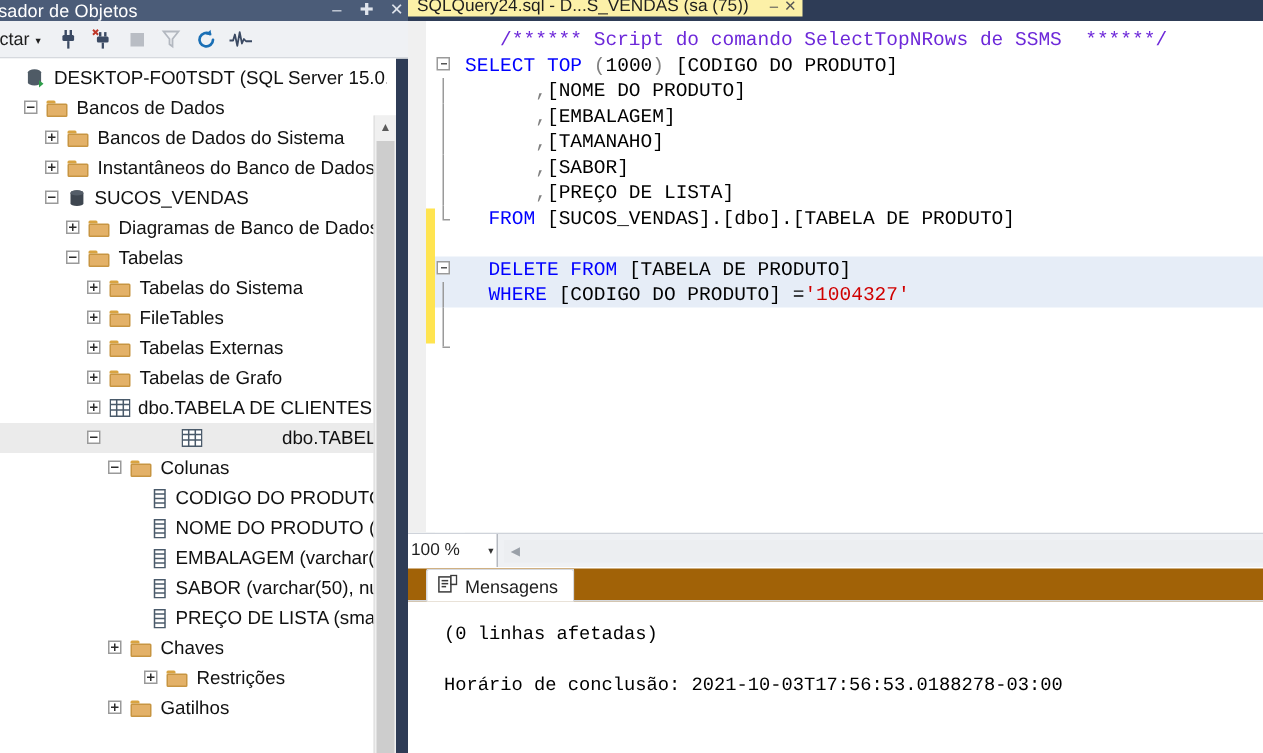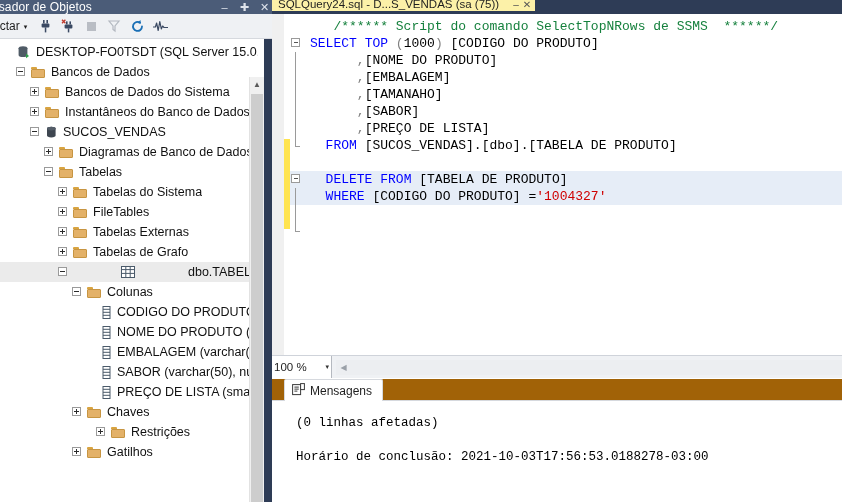--- a/index.html
+++ b/index.html
@@ -311,21 +311,21 @@
   }
   .code .ln {
     height: 17px;
     position: relative;
     padding-left: 20px;
   }
   .code .ln.sel { background: #e6edf7; }
   .kw { color: #0000ff; }
   .kw-gray { color: #808080; }
   .str { color: #d00000; }
-  .cmt { color: #15803d; }
+  .cmt { color: #6d28d9; }
   .plain { color: #000000; }
   .num { color: #000000; }
 
   
   .outline-box {
     position: absolute;
     left: 1px;
     top: 3px;
     width: 9px; height: 9px;
     border: 1px solid #9a9a9a;
@@ -602,20 +602,35 @@
             <span class="nlabel">Tabelas Externas</span>
           </div>
           <div class="node" style="padding-left: 58px;">
             <span class="expander has-box plus">
               <span class="vbar"></span>
             </span>
             <span class="nicon">
               <span class="folder"></span>
             </span>
             <span class="nlabel">Tabelas de Grafo</span>
+          </div>
+          <div class="node" style="padding-left: 58px;">
+            <span class="expander has-box plus">
+              <span class="vbar"></span>
+            </span>
+            <span class="nicon">
+              <svg width="14" height="12" viewBox="0 0 14 12">
+                <rect x="0.5" y="0.5" width="13" height="11" fill="#ffffff" stroke="#4a5a6a" stroke-width="1"></rect>
+                <line x1="0.5" y1="3.6" x2="13.5" y2="3.6" stroke="#4a5a6a" stroke-width="1"></line>
+                <line x1="0.5" y1="7.4" x2="13.5" y2="7.4" stroke="#4a5a6a" stroke-width="1"></line>
+                <line x1="4.8" y1="0.5" x2="4.8" y2="11.5" stroke="#4a5a6a" stroke-width="1"></line>
+                <line x1="9.2" y1="0.5" x2="9.2" y2="11.5" stroke="#4a5a6a" stroke-width="1"></line>
+              </svg>
+            </span>
+            <span class="nlabel">dbo.TABELA DE CLIENTES</span>
           </div>
           <div class="node selected" style="padding-left: 58px;">
             <span class="expander has-box"></span>
             <span class="nicon">
               <svg width="14" height="12" viewBox="0 0 14 12">
                 <rect x="0.5" y="0.5" width="13" height="11" fill="#ffffff" stroke="#4a5a6a" stroke-width="1"></rect>
                 <line x1="0.5" y1="3.6" x2="13.5" y2="3.6" stroke="#4a5a6a" stroke-width="1"></line>
                 <line x1="0.5" y1="7.4" x2="13.5" y2="7.4" stroke="#4a5a6a" stroke-width="1"></line>
                 <line x1="4.8" y1="0.5" x2="4.8" y2="11.5" stroke="#4a5a6a" stroke-width="1"></line>
                 <line x1="9.2" y1="0.5" x2="9.2" y2="11.5" stroke="#4a5a6a" stroke-width="1"></line>

